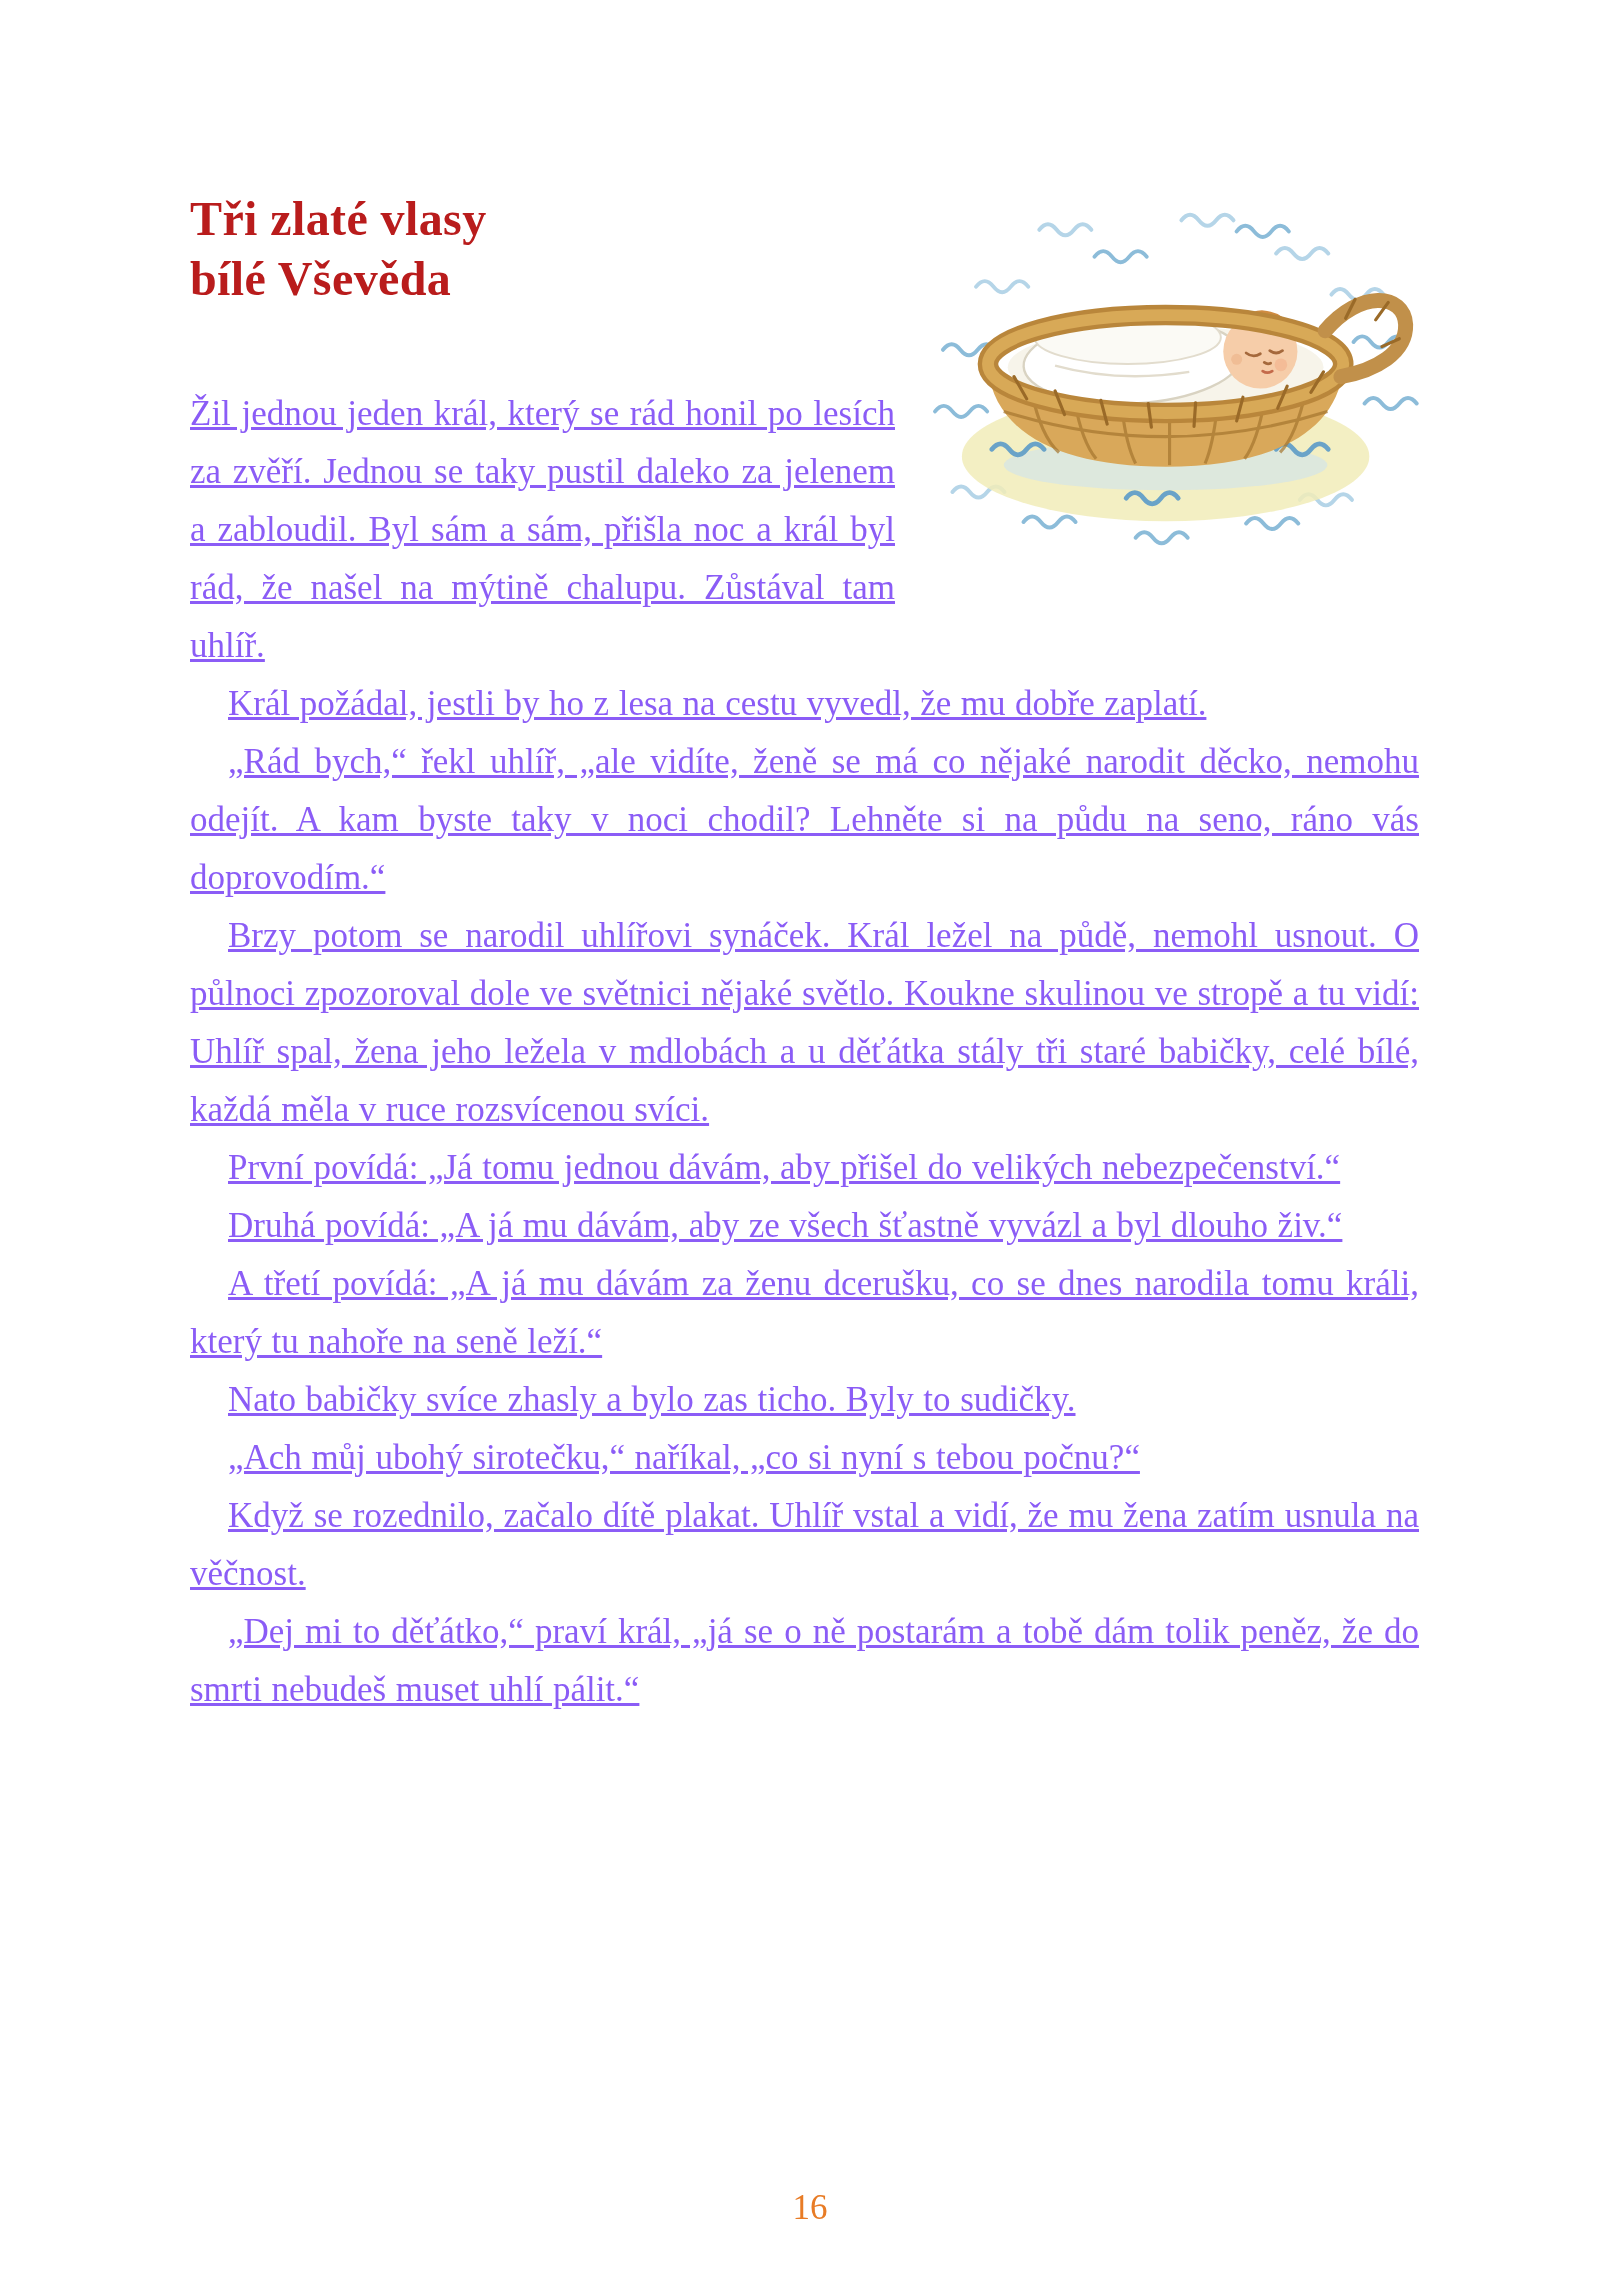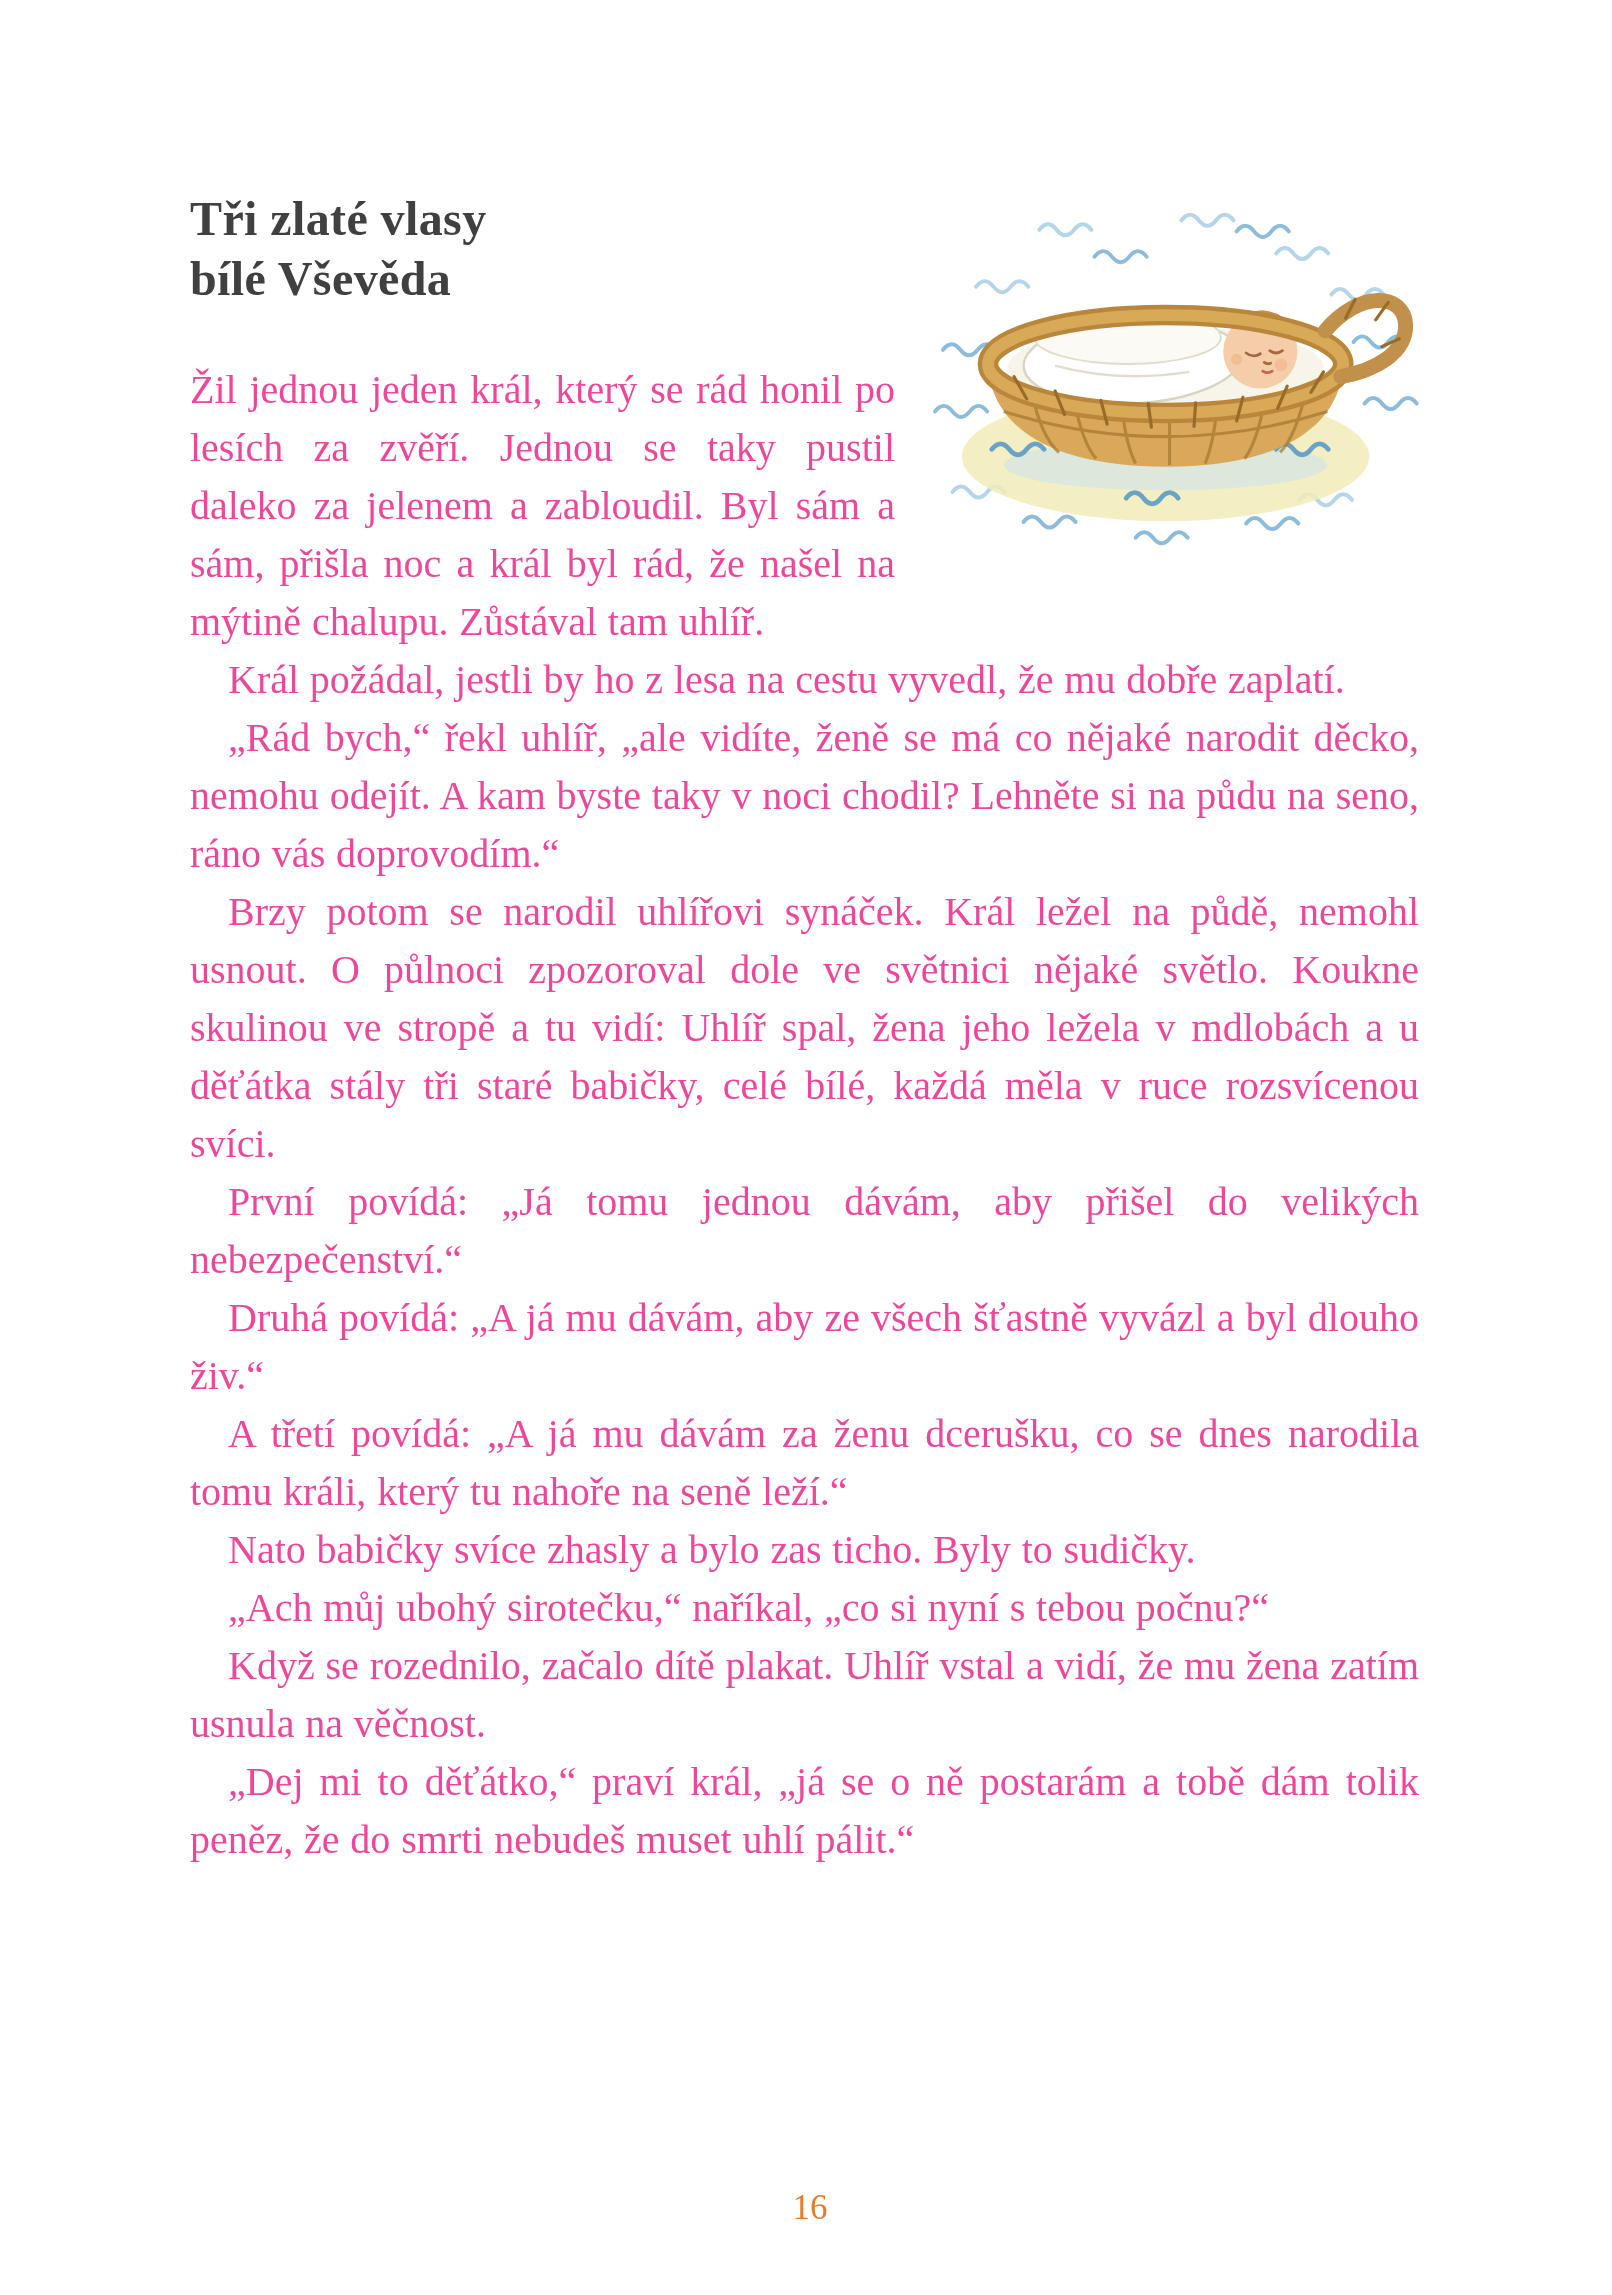--- a/index.html
+++ b/index.html
@@ -19,35 +19,36 @@
   }
 
   .illustration {
     float: right;
     width: 491px;
     height: 379px;
     margin: -4.8px 0 19px 33px;
   }
 
   .title {
-    color: #404040;
+    color: #b91c1c;
     font-weight: bold;
     font-size: 48px;
     line-height: 60px;
-    margin-bottom: 52px;
+    margin-bottom: 76px;
     letter-spacing: 0.4px;
   }
   .title span { display: block; }
 
   .body-text p {
-    font-size: 40px;
+    font-size: 35px;
     line-height: 58px;
-    color: #ec4899;
+    color: #8b5cf6;
     text-align: justify;
     word-spacing: 0.8px;
+    text-decoration: underline;
   }
   .body-text p.indent { text-indent: 38px; }
 
   .page-number {
     position: absolute;
     bottom: 67px;
     left: 4px;
     width: 100%;
     text-align: center;
     color: #e87c26;

